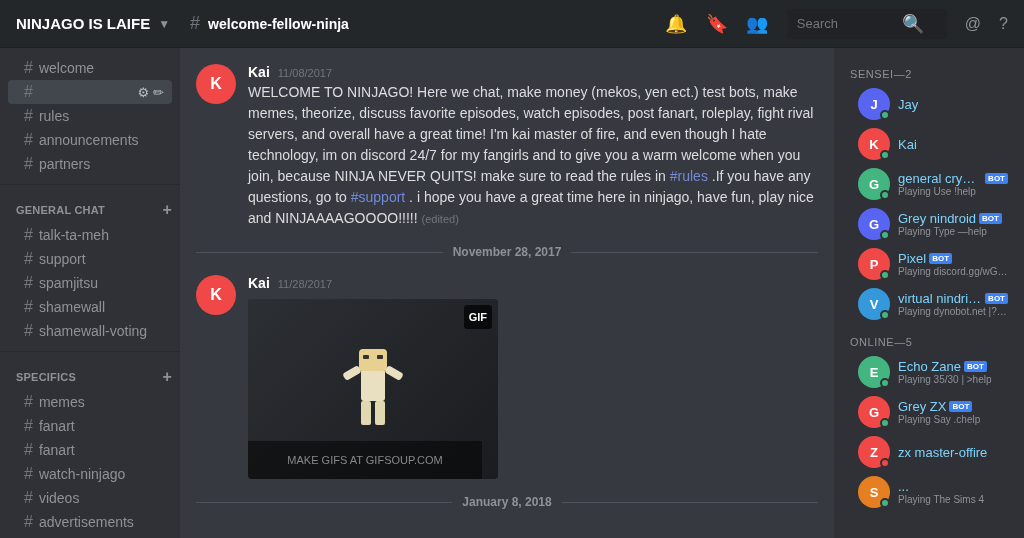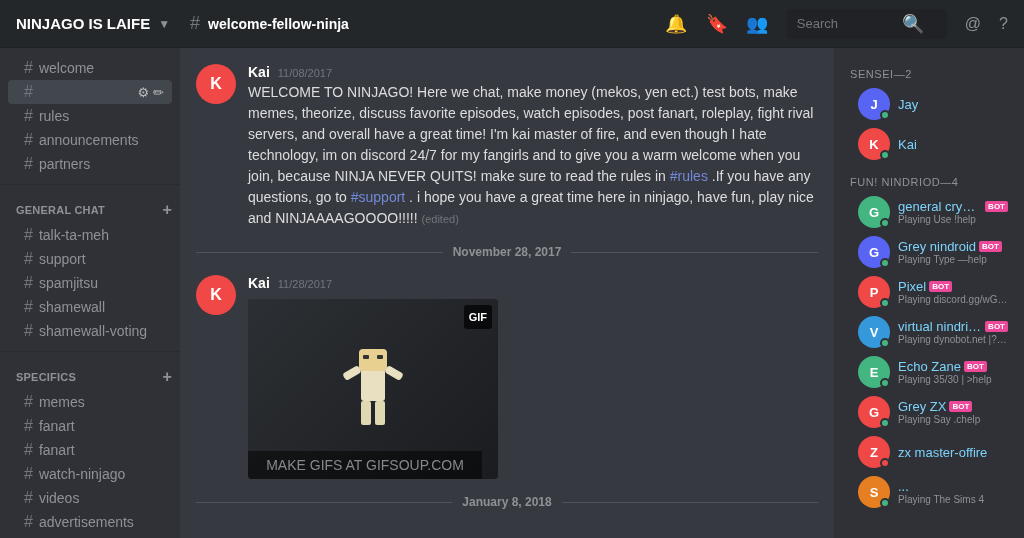--- a/index.html
+++ b/index.html
@@ -45,41 +45,41 @@
     .message-text { color: #dcddde; font-size: 14px; line-height: 1.5; }
     .message-text .mention { color: #7289da; cursor: pointer; }
     .message-text .edited { color: #72767d; font-size: 11px; }
     .date-divider { display: flex; align-items: center; gap: 10px; margin: 16px 0; }
     .date-divider .line { flex: 1; height: 1px; background: #4f545c; }
     .date-divider .date-text { color: #8e9297; font-size: 12px; font-weight: 600; }
     .gif-container { position: relative; display: inline-block; margin-top: 6px; }
     .gif-badge { position: absolute; top: 6px; right: 6px; background: rgba(0,0,0,0.7); color: #fff; font-size: 11px; font-weight: 700; padding: 6px 5px; border-radius: 3px; }
     .gif-img { width: 250px; height: 180px; background: #1e2124; border-radius: 4px; display: flex; align-items: center; justify-content: center; overflow: hidden; }
     .gif-inner { width: 100%; height: 100%; background: linear-gradient(135deg, #2c2f33 0%, #1a1c20 100%); display: flex; flex-direction: column; align-items: center; justify-content: center; position: relative; }
-    .gif-footer { position: absolute; bottom: 0; left: 0; right: 16px; background: rgba(0,0,0,0.5); color: #888; font-size: 14px; text-align: center; padding: 6px; }
+    .gif-footer { position: absolute; bottom: 0; left: 0; right: 16px; background: rgba(0,0,0,0.5); color: #888; font-size: 11px; text-align: center; padding: 13px; }
 
     
     .right-sidebar { width: 190px; background: #2f3136; overflow-y: auto; flex-shrink: 0; padding: 8px 0; }
     .member-section-header { color: #8e9297; font-size: 11px; font-weight: 400; text-transform: uppercase; letter-spacing: 0.05em; padding: 12px 8px 4px 16px; }
     .member-item { display: flex; align-items: center; gap: 8px; padding: 4px 8px 4px 16px; border-radius: 4px; margin: 0 8px; cursor: pointer; }
     .member-avatar { width: 32px; height: 32px; border-radius: 50%; flex-shrink: 0; display: flex; align-items: center; justify-content: center; font-weight: 700; font-size: 13px; color: #fff; position: relative; }
     .member-avatar.jay { background: #5865f2; }
     .member-avatar.kai { background: #f04747; }
     .member-avatar.cryptor { background: #43b581; }
     .member-avatar.grey { background: #5865f2; }
     .member-avatar.pixel { background: #f04747; }
     .member-avatar.vnindroid { background: #3498db; }
     .member-avatar.echo { background: #43b581; }
     .member-avatar.greyzx { background: #f04747; }
     .member-avatar.red { background: #f04747; }
     .member-avatar.sims { background: #e67e22; }
     .member-info { flex: 1; min-width: 0; }
     .member-name { color: #7dd3fc; font-size: 13px; font-weight: 500; white-space: nowrap; overflow: hidden; text-overflow: ellipsis; }
     .member-status { color: #8e9297; font-size: 10px; white-space: nowrap; overflow: hidden; text-overflow: ellipsis; }
-    .bot-badge { background: #ec4899; color: #fff; font-size: 8px; font-weight: 700; padding: 1px 3px; border-radius: 2px; margin-left: 3px; vertical-align: middle; }
+    .bot-badge { background: #3b82f6; color: #fff; font-size: 8px; font-weight: 700; padding: 1px 3px; border-radius: 2px; margin-left: 3px; vertical-align: middle; }
     .status-dot { width: 10px; height: 10px; border-radius: 50%; position: absolute; bottom: 0; right: 0; border: 2px solid #2f3136; }
     .status-dot.online { background: #43b581; }
     .status-dot.dnd { background: #f04747; }
     .member-name-row { display: flex; align-items: center; }
 
     
     ::-webkit-scrollbar { width: 6px; }
     ::-webkit-scrollbar-track { background: #2f3136; }
     ::-webkit-scrollbar-thumb { background: #202225; border-radius: 3px; }
   </style>
@@ -277,21 +277,20 @@
       <div class="member-avatar kai">
         K<span class="status-dot online"></span>
       </div>
       <div class="member-info">
         <div class="member-name-row">
             <span class="member-name">Kai</span>
           </div>
       </div>
     </div>
 
-    <div class="member-section-header">FUN! NINDRIOD—4</div>
     <div class="member-item">
       <div class="member-avatar cryptor">
         G<span class="status-dot online"></span>
       </div>
       <div class="member-info">
         <div class="member-name-row">
             <span class="member-name">general cryptor</span>
             <span class="bot-badge">BOT</span>
           </div>
         <div class="member-status">Playing Use !help</div>
@@ -327,20 +326,21 @@
       </div>
       <div class="member-info">
         <div class="member-name-row">
             <span class="member-name">virtual nindriod</span>
             <span class="bot-badge">BOT</span>
           </div>
         <div class="member-status">Playing dynobot.net |?help</div>
       </div>
     </div>
 
+    <div class="member-section-header">ONLINE—5</div>
     <div class="member-item">
       <div class="member-avatar echo">
         E<span class="status-dot online"></span>
       </div>
       <div class="member-info">
         <div class="member-name-row">
             <span class="member-name">Echo Zane</span>
             <span class="bot-badge">BOT</span>
           </div>
         <div class="member-status">Playing 35/30 | &gt;help</div>

